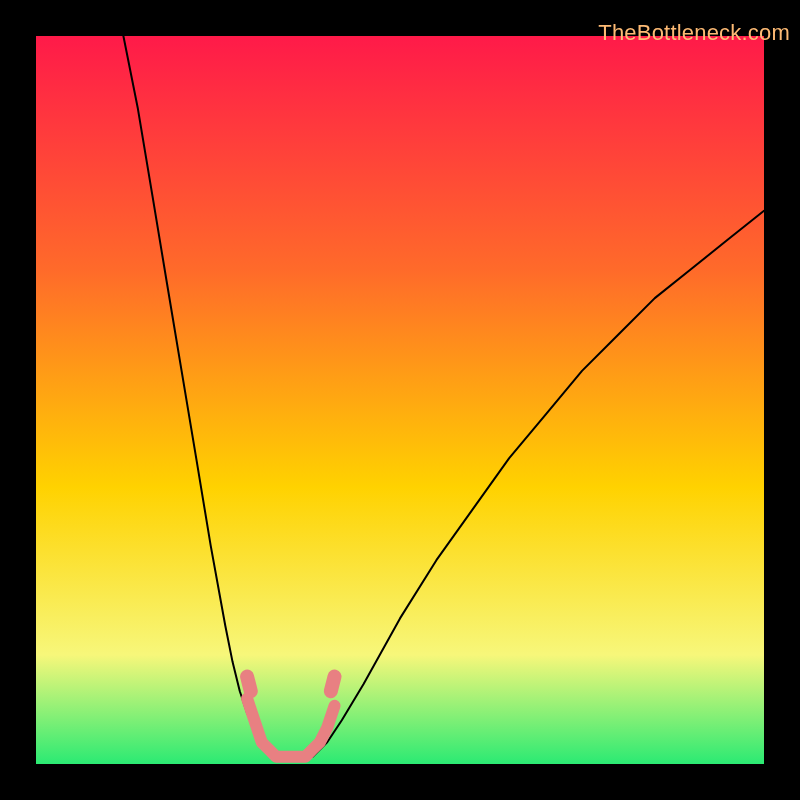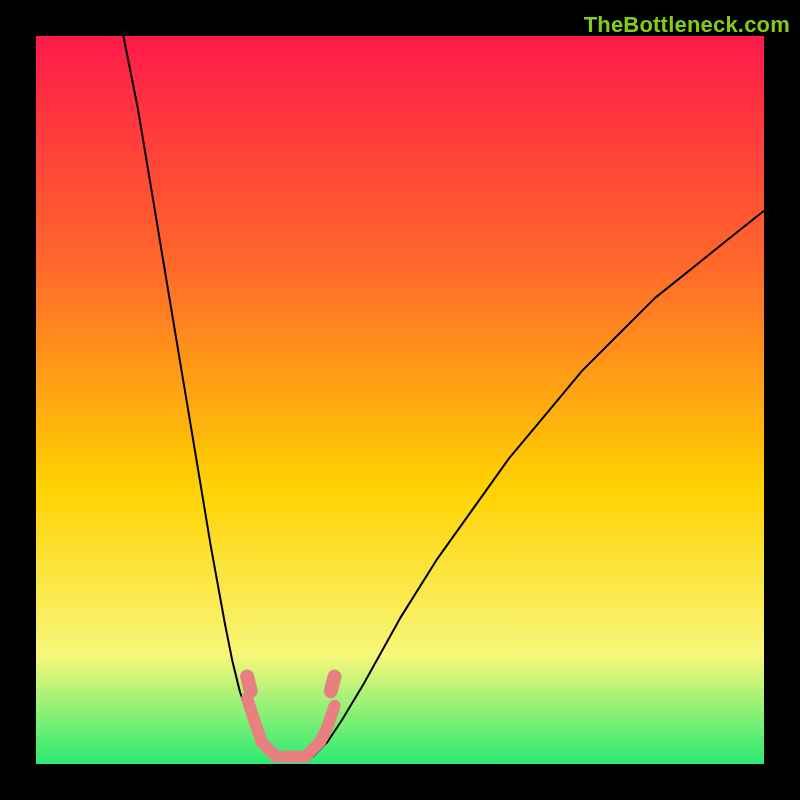--- a/index.html
+++ b/index.html
@@ -12,25 +12,25 @@
     overflow: hidden;
   }
   .frame {
     position: relative;
     width: 800px;
     height: 800px;
     background: #000;
   }
   .watermark {
     position: absolute;
-    top: 12px;
+    top: 20px;
     right: 10px;
-    color: #84cc16;
+    color: #fdba74;
     font-size: 22px;
-    font-weight: 700;
+    font-weight: 400;
     letter-spacing: 0.2px;
     z-index: 10;
   }
   .plot-area {
     position: absolute;
     left: 36px;
     top: 36px;
     width: 728px;
     height: 728px;
   }

